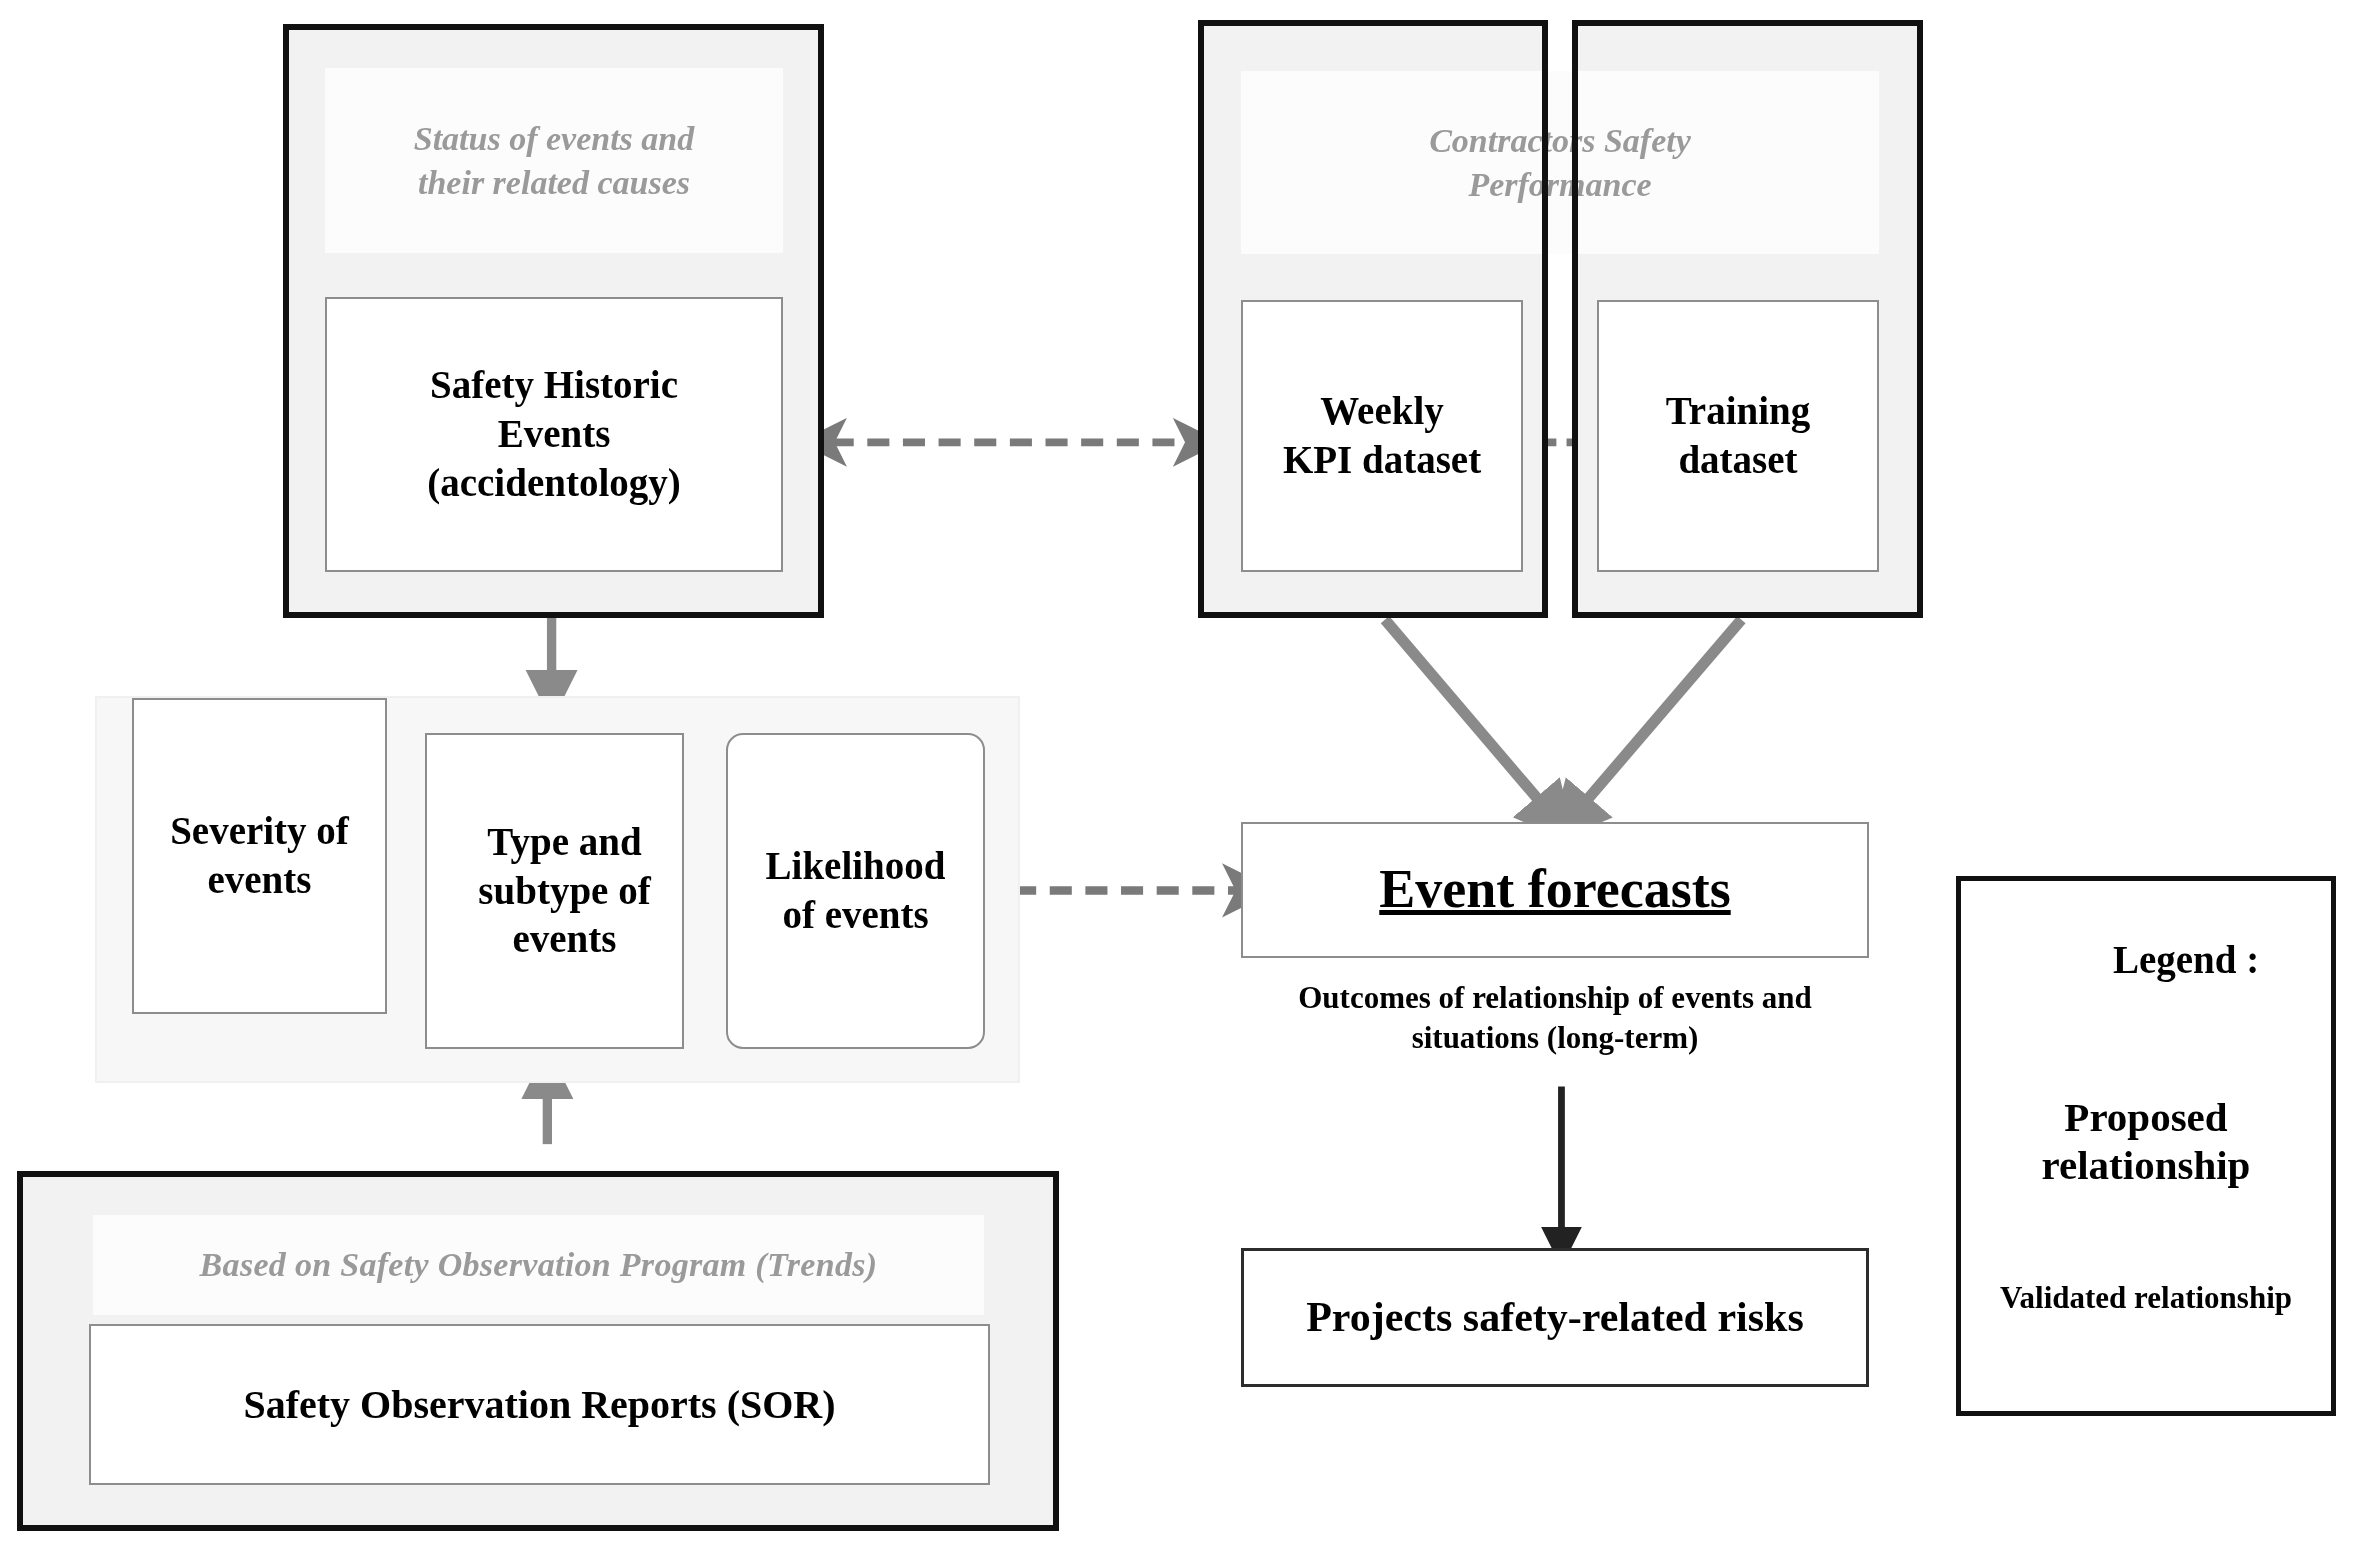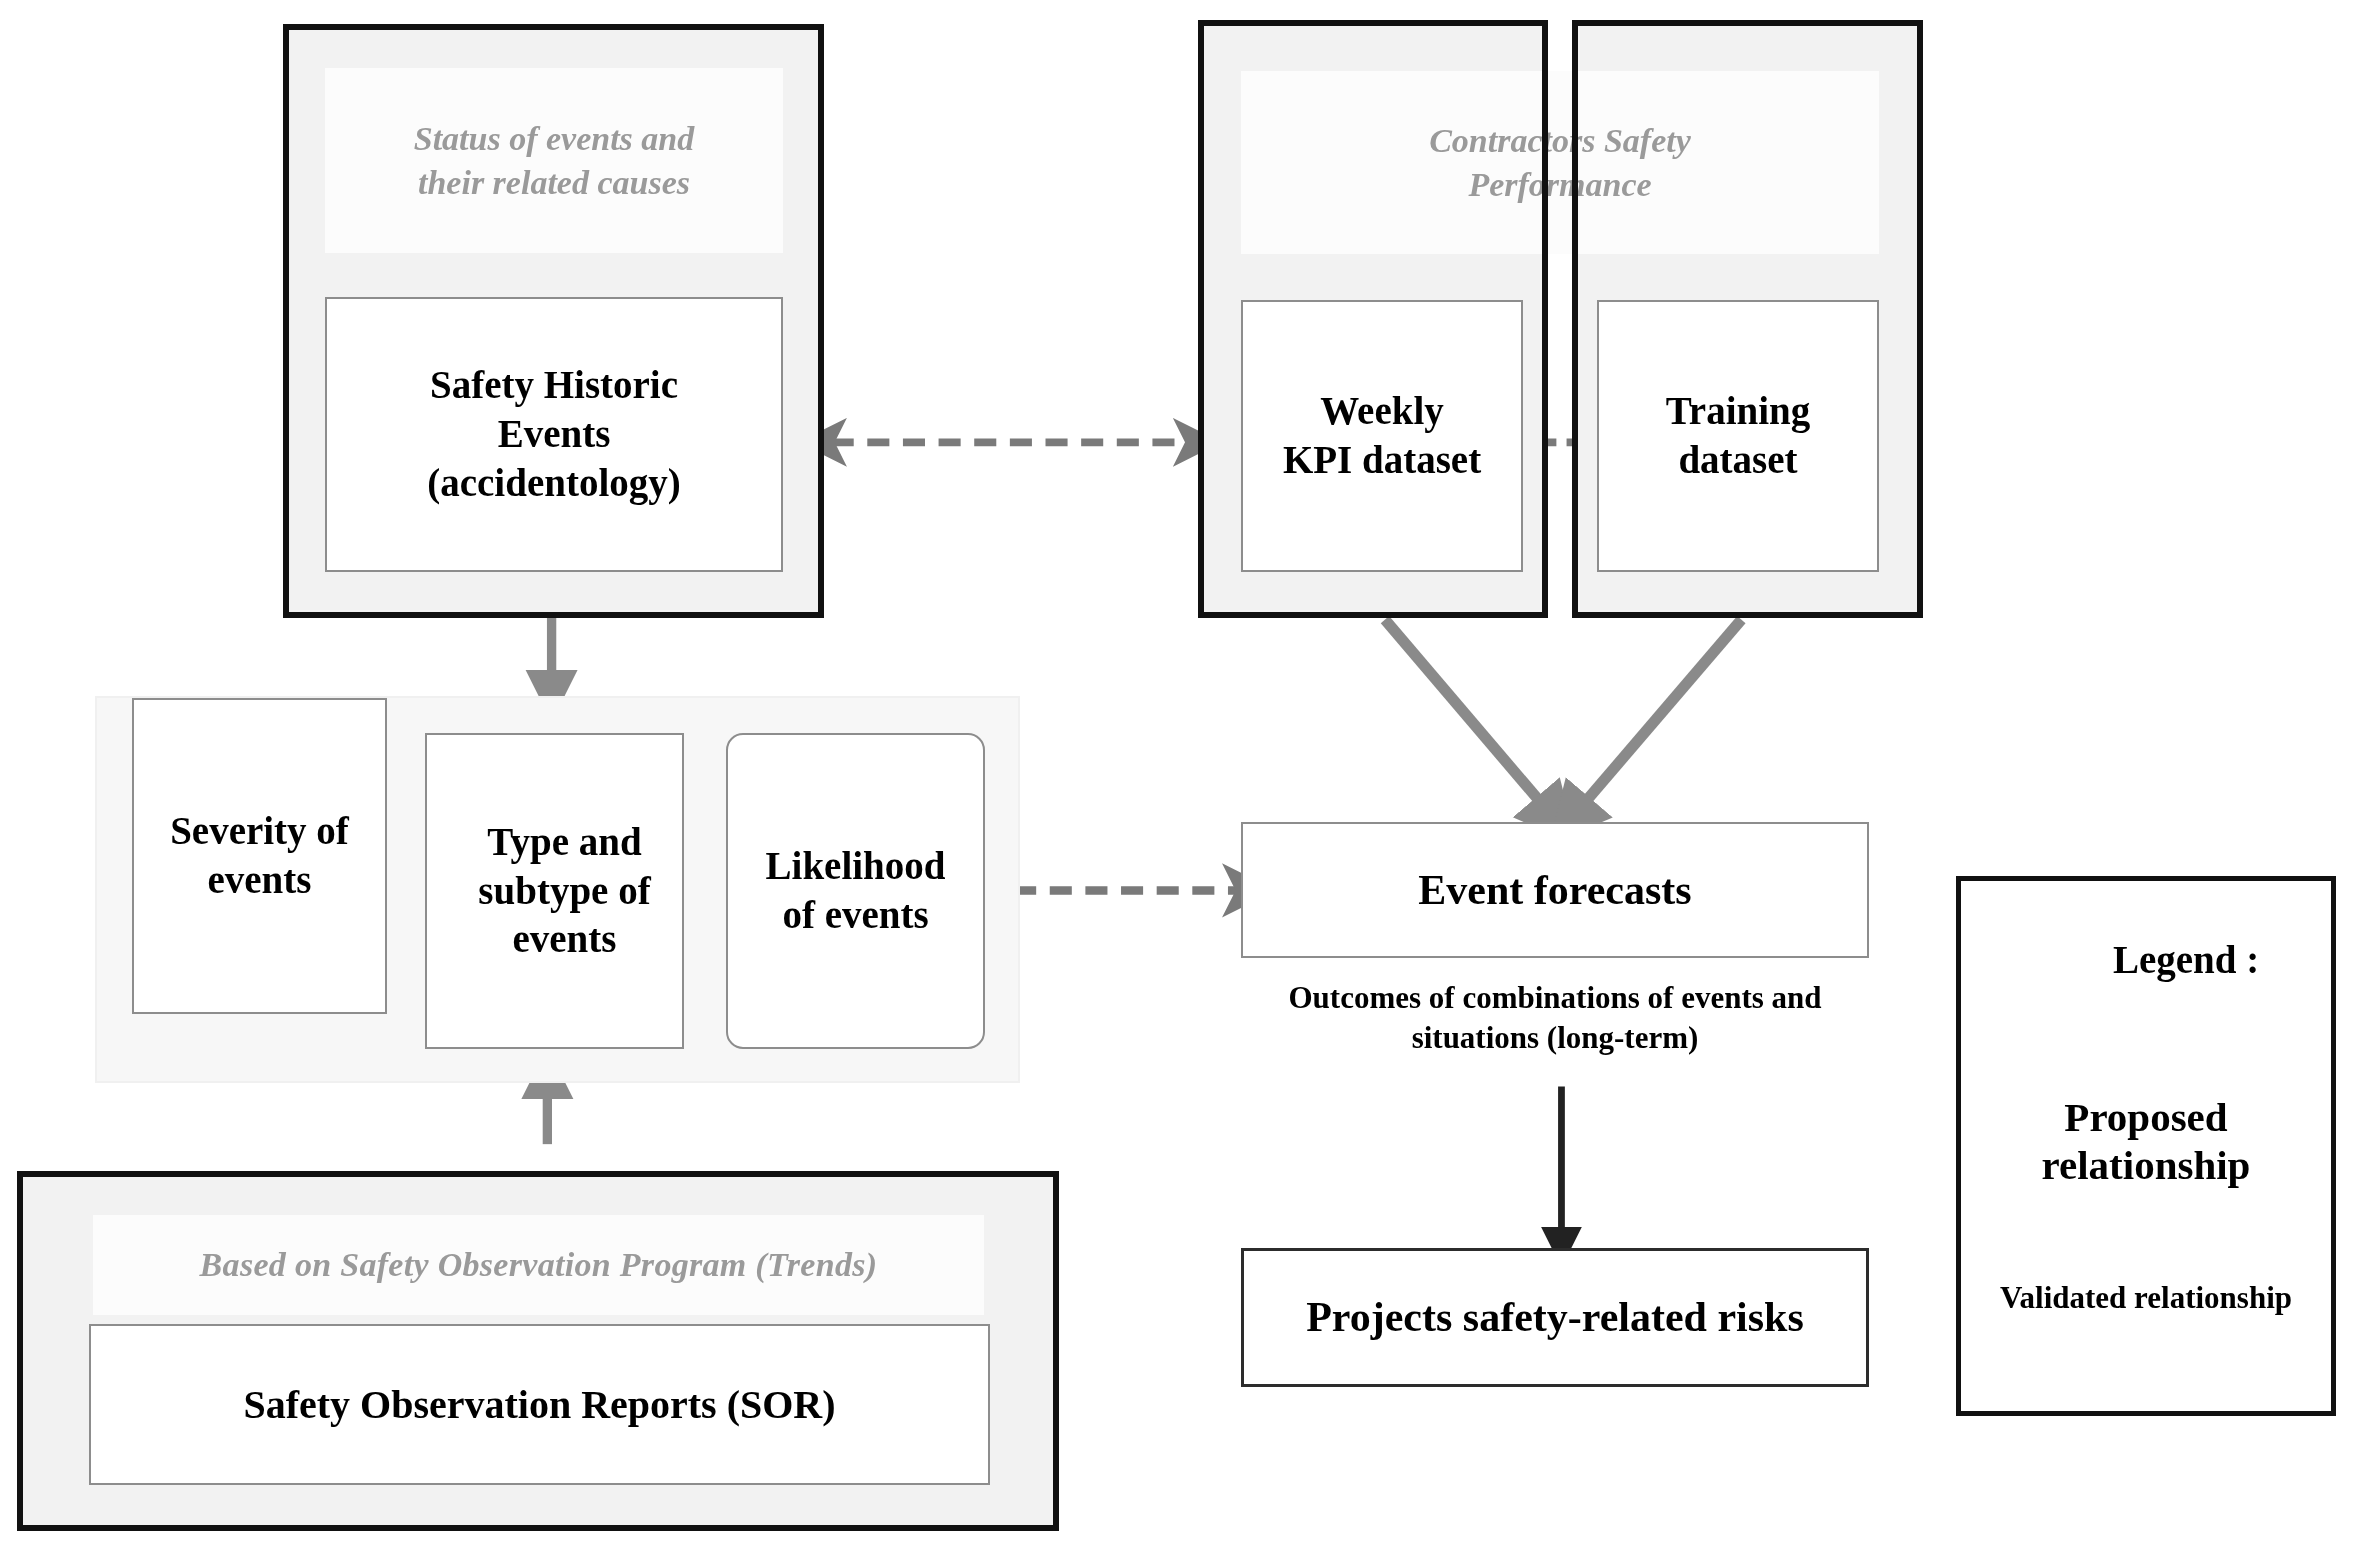--- a/index.html
+++ b/index.html
@@ -237,25 +237,25 @@
 
   <div class="outer-black" style="left:17px; top:1171px; width:1042px; height:360px;">
   </div>
   <div class="header-band" style="left:93px; top:1215px; width:891px; height:100px; font-size:34px; letter-spacing:0.3px;">
     <div>Based on Safety Observation  Program (Trends)</div>
   </div>
   <div class="inner-box" style="left:89px; top:1324px; width:901px; height:161px; font-size:40px;">
     <div>Safety Observation Reports (SOR)</div>
   </div>
 
-  <div class="inner-box" style="left:1241px; top:822px; width:628px; height:136px; font-size:42px;">
+  <div class="inner-box" style="left:1241px; top:822px; width:628px; height:136px; font-size:54px;text-decoration:underline;">
     <div>Event forecasts</div>
   </div>
   <div class="caption" style="left:1241px; top:978px; width:628px; font-size:31px;">
-    <div>Outcomes of combinations of events and</div>
+    <div>Outcomes of relationship of events and</div>
     <div>situations (long-term)</div>
   </div>
 
   <div class="inner-box" style="left:1241px; top:1248px; width:628px; height:139px; font-size:42px; border:3.4px solid #2c2c2c;">
     <div>Projects safety-related risks</div>
   </div>
 
   <div class="legend-box" style="left:1956px; top:876px; width:380px; height:540px;">
     <div class="legend-title" style="top:56px; font-size:39px;padding-left:40px;">Legend :</div>
     <div class="legend-label" style="top:212px; font-size:41px;">Proposed relationship</div>

